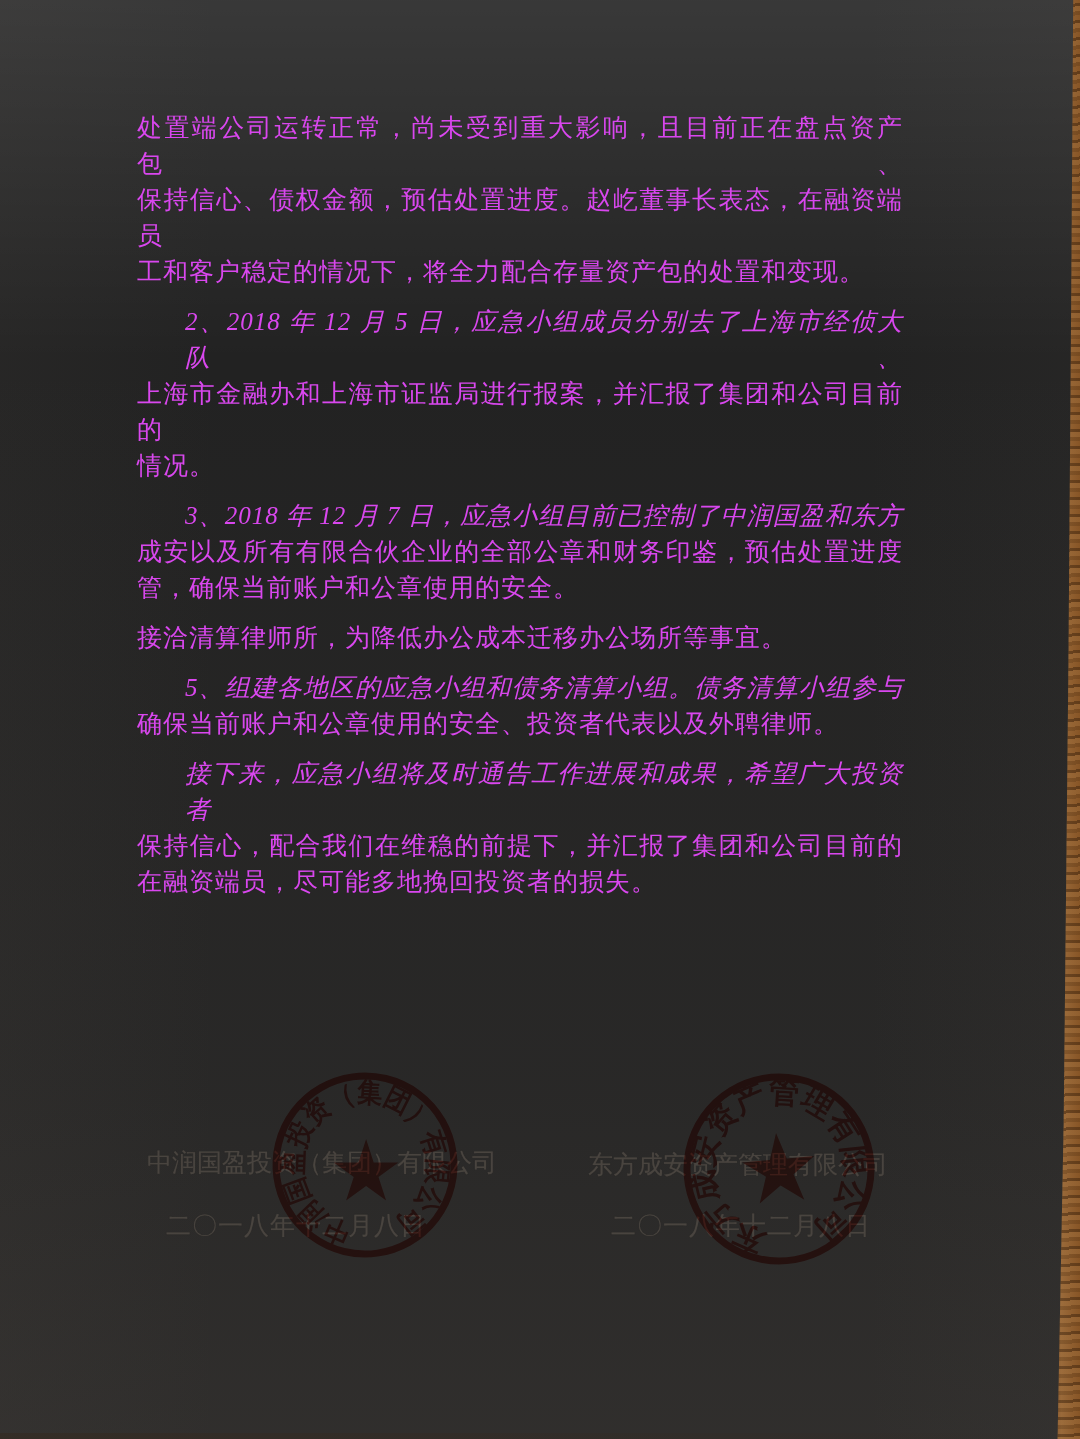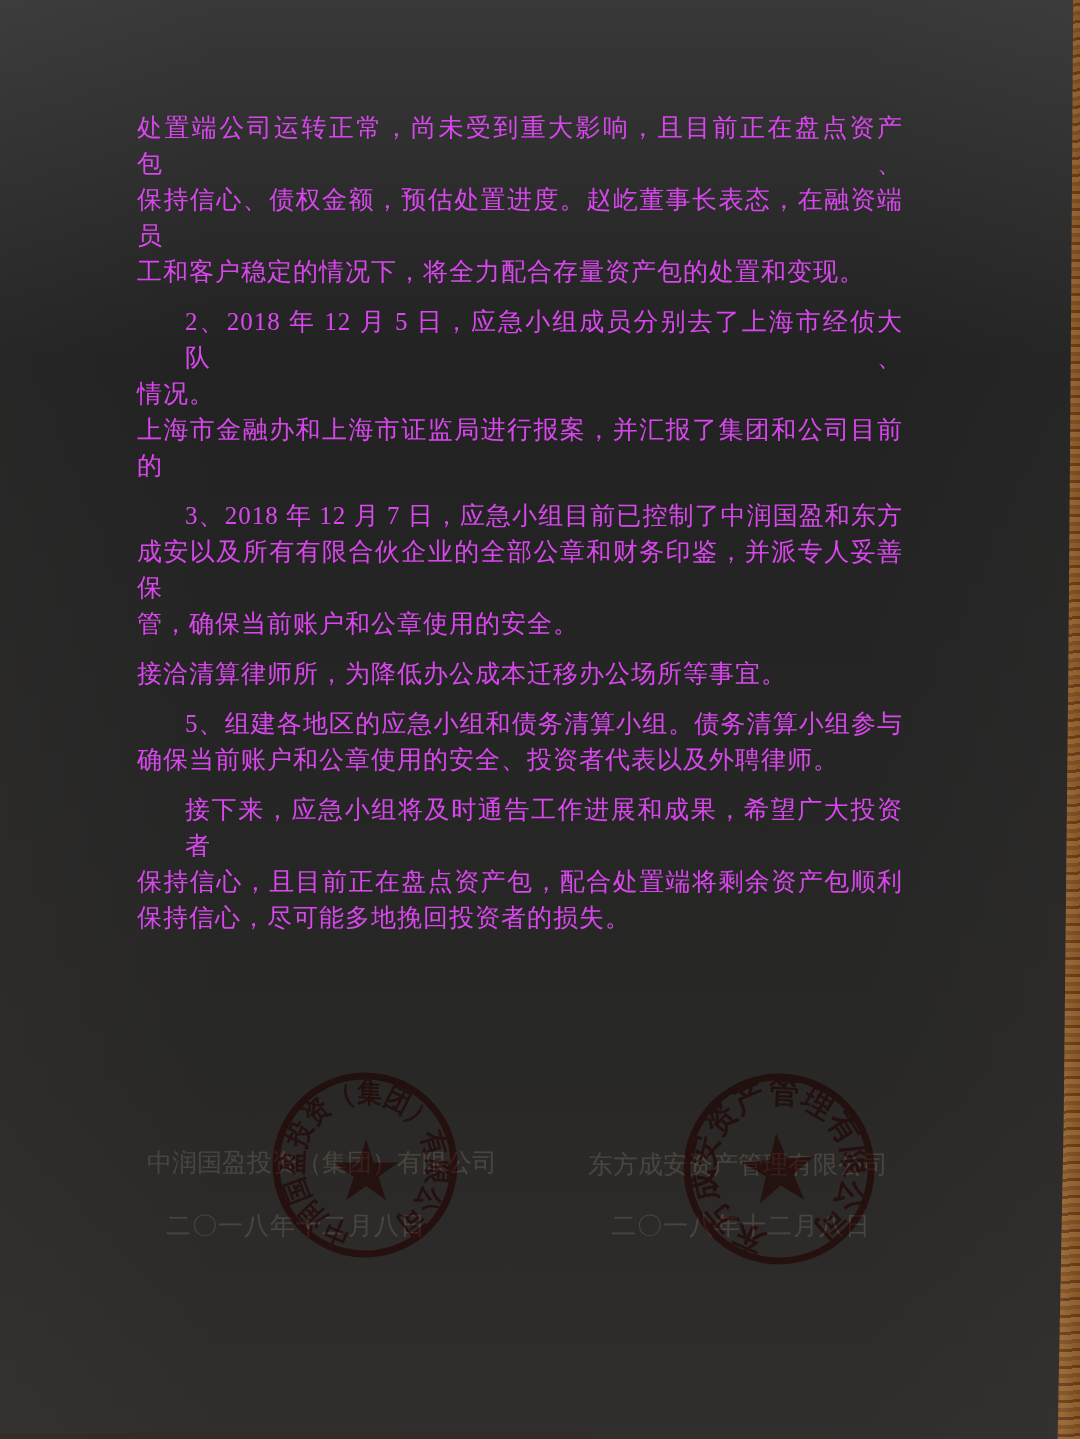--- a/index.html
+++ b/index.html
@@ -36,21 +36,21 @@
   }
   
   .doc-body{
     position:absolute;left:137px;top:110px;width:766px;
     font-size:25px;line-height:36px;letter-spacing:1px;
     color:#d946ef;text-shadow:0 0 1px rgba(74,68,62,0.45);
   }
   .para{margin:0 0 14px 0;}
   .line{text-align:justify;text-align-last:justify;}
   .line.last{text-align-last:left;}
-  .line.indent{padding-left:48px;}
+  .line.indent{padding-left:48px;font-style:italic;}
   
   .sig{position:absolute;color:#49443f;font-size:25px;white-space:nowrap;
        text-shadow:0 0 1px rgba(74,68,62,0.45);}
   #sig-company-left{left:147px;top:1146px;}
   #sig-date-left{left:166px;top:1209px;letter-spacing:1px;}
   #sig-company-right{left:588px;top:1148px;}
   #sig-date-right{left:611px;top:1209px;letter-spacing:1px;}
   
   .seal{position:absolute;mix-blend-mode:multiply;opacity:0.84;}
   #seal-left{left:255px;top:1055px;transform:rotate(-8deg);}
@@ -65,39 +65,39 @@
   <div class="vignette"></div>
 
   <div class="doc-body">
     <div class="para">
       <div class="line">处置端公司运转正常，尚未受到重大影响，且目前正在盘点资产包、</div>
       <div class="line">保持信心、债权金额，预估处置进度。赵屹董事长表态，在融资端员</div>
       <div class="line last">工和客户稳定的情况下，将全力配合存量资产包的处置和变现。</div>
     </div>
     <div class="para">
       <div class="line indent">2、2018 年 12 月 5 日，应急小组成员分别去了上海市经侦大队、</div>
+      <div class="line">上海市金融办和上海市证监局进行报案，并汇报了集团和公司目前的</div>
       <div class="line last">情况。</div>
-      <div class="line">上海市金融办和上海市证监局进行报案，并汇报了集团和公司目前的</div>
     </div>
     <div class="para">
       <div class="line indent">3、2018 年 12 月 7 日，应急小组目前已控制了中润国盈和东方</div>
-      <div class="line">成安以及所有有限合伙企业的全部公章和财务印鉴，并派专人妥善保</div>
+      <div class="line">成安以及所有有限合伙企业的全部公章和财务印鉴，预估处置进度</div>
       <div class="line last">管，确保当前账户和公章使用的安全。</div>
     </div>
     <div class="para">
       <div class="line last">接洽清算律师所，为降低办公成本迁移办公场所等事宜。</div>
     </div>
     <div class="para">
       <div class="line indent">5、组建各地区的应急小组和债务清算小组。债务清算小组参与</div>
       <div class="line last">确保当前账户和公章使用的安全、投资者代表以及外聘律师。</div>
     </div>
     <div class="para">
       <div class="line indent">接下来，应急小组将及时通告工作进展和成果，希望广大投资者</div>
-      <div class="line">保持信心，且目前正在盘点资产包，配合处置端将剩余资产包顺利</div>
-      <div class="line last">保持信心，尽可能多地挽回投资者的损失。</div>
+      <div class="line">保持信心，配合我们在维稳的前提下，并汇报了集团和公司目前的</div>
+      <div class="line last">在融资端员，尽可能多地挽回投资者的损失。</div>
     </div>
   </div>
 
   <div class="sig" id="sig-company-left">中润国盈投资（集团）有限公司</div>
   <div class="sig" id="sig-date-left">二〇一八年十二月八日</div>
   <div class="sig" id="sig-company-right">东方成安资产管理有限公司</div>
   <div class="sig" id="sig-date-right">二〇一八年十二月八日</div>
 
   <svg class="seal" id="seal-left" width="220" height="220" viewBox="0 0 220 220">
     <circle cx="110" cy="110" r="89" fill="none" stroke="#c8453a" stroke-width="7"></circle>

